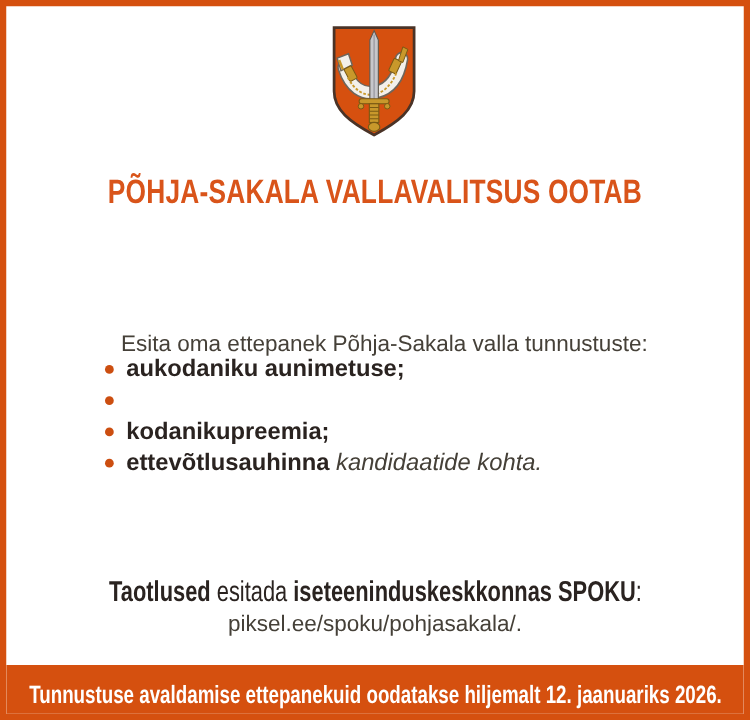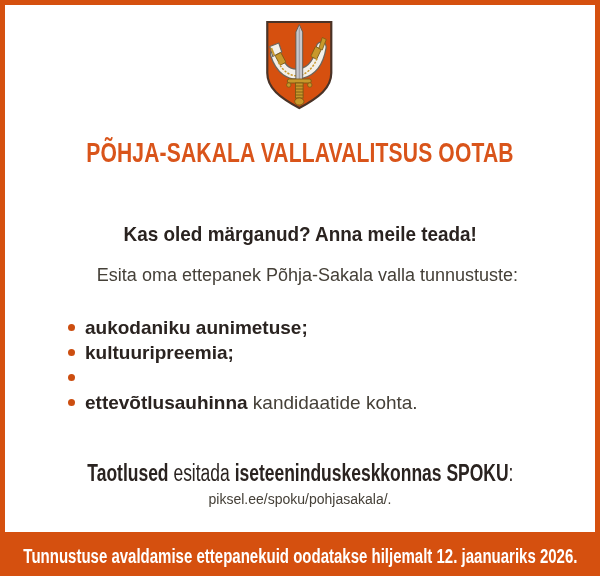--- a/index.html
+++ b/index.html
@@ -36,42 +36,42 @@
     top:215px;
     font-size:21px;font-weight:bold;line-height:28px;
     color:var(--text_dark,#2A2320);
   }
   .intro{
     position:absolute;top:258px;left:45px;right:30px;
     font-size:18px;line-height:24px;
     color:var(--text_body,#454038);
     text-align:center;
   }
-  .award-list{position:absolute;top:278px;left:0;right:0;margin-top:32px;}
+  .award-list{position:absolute;top:278px;left:16px;right:0;}
   .award-item{
     position:relative;height:25px;line-height:25px;
     padding-left:80px;box-sizing:border-box;
     font-size:19px;color:var(--text_dark,#2A2320);
   }
   .award-item .dot{
     position:absolute;left:63px;top:9px;
     width:7px;height:7px;border-radius:50%;
     background:var(--bullet,#CC4E10);
   }
   .award-item b{font-weight:bold;}
-  .award-item .suffix{font-weight:normal;color:var(--text_body,#454038);}
+  .award-item .suffix{font-weight:normal;color:var(--text_body,#454038);font-style:italic;}
   .apply-line{
     top:456px;
     font-size:23px;line-height:25px;
     color:var(--text_dark,#2A2320);
   }
   .apply-line b{font-weight:bold;}
   .url-line{
     top:482px;
-    font-size:14px;line-height:25px;
+    font-size:18px;line-height:25px;
     color:var(--text_body,#454038);
   }
   .banner{
     position:absolute;left:0;right:0;top:527px;height:49px;
     background:var(--accent,#D5500F);
     display:flex;align-items:center;justify-content:center;
   }
   .banner-text{
     color:var(--banner_text,#FFFFFF);
     font-size:20px;font-weight:bold;
@@ -111,40 +111,37 @@
       <line x1="32.2" y1="74" x2="39.8" y2="74" stroke="#7A5A14" stroke-width="0.9"></line>
       <line x1="32.2" y1="77" x2="39.8" y2="77" stroke="#7A5A14" stroke-width="0.9"></line>
       <ellipse cx="36" cy="83.5" rx="4.6" ry="3.6" fill="#C8982B" stroke="#7A5A14" stroke-width="0.9"></ellipse>
     </svg>
   </div>
 
   <div class="center headline">
     <div><span class="nw sx78">PÕHJA-SAKALA VALLAVALITSUS OOTAB</span></div>
   </div>
 
-  <div class="center subtitle">
-    <span class="nw sx90">Kas oled märganud? Anna meile teada!</span>
-  </div>
 
   <div class="intro">
     <span>Esita oma ettepanek Põhja-Sakala valla tunnustuste:</span>
   </div>
 
   <div class="award-list">
     <div class="award-item">
       <span class="dot"></span>
       <b>aukodaniku aunimetuse;</b><span class="suffix"></span>
     </div>
     <div class="award-item">
       <span class="dot"></span>
-      <b>kultuuripreemia;</b><span class="suffix"></span>
+      <span class="suffix"></span>
     </div>
     <div class="award-item">
       <span class="dot"></span>
-      <span class="suffix"></span>
+      <b>kodanikupreemia;</b><span class="suffix"></span>
     </div>
     <div class="award-item">
       <span class="dot"></span>
       <b>ettevõtlusauhinna</b><span class="suffix"> kandidaatide kohta.</span>
     </div>
   </div>
 
   <div class="center apply-line">
     <span class="nw sx76">
       <b>Taotlused</b><span> esitada </span><b>iseteeninduskeskkonnas SPOKU</b><span>:</span>

